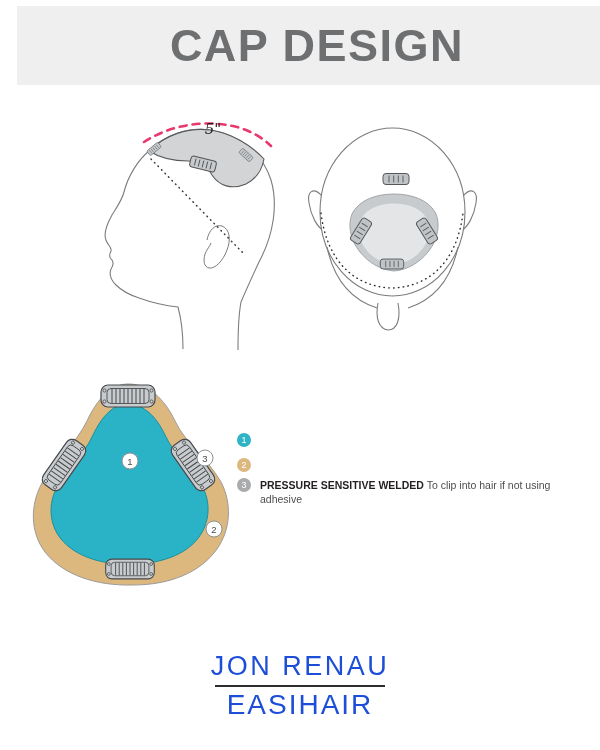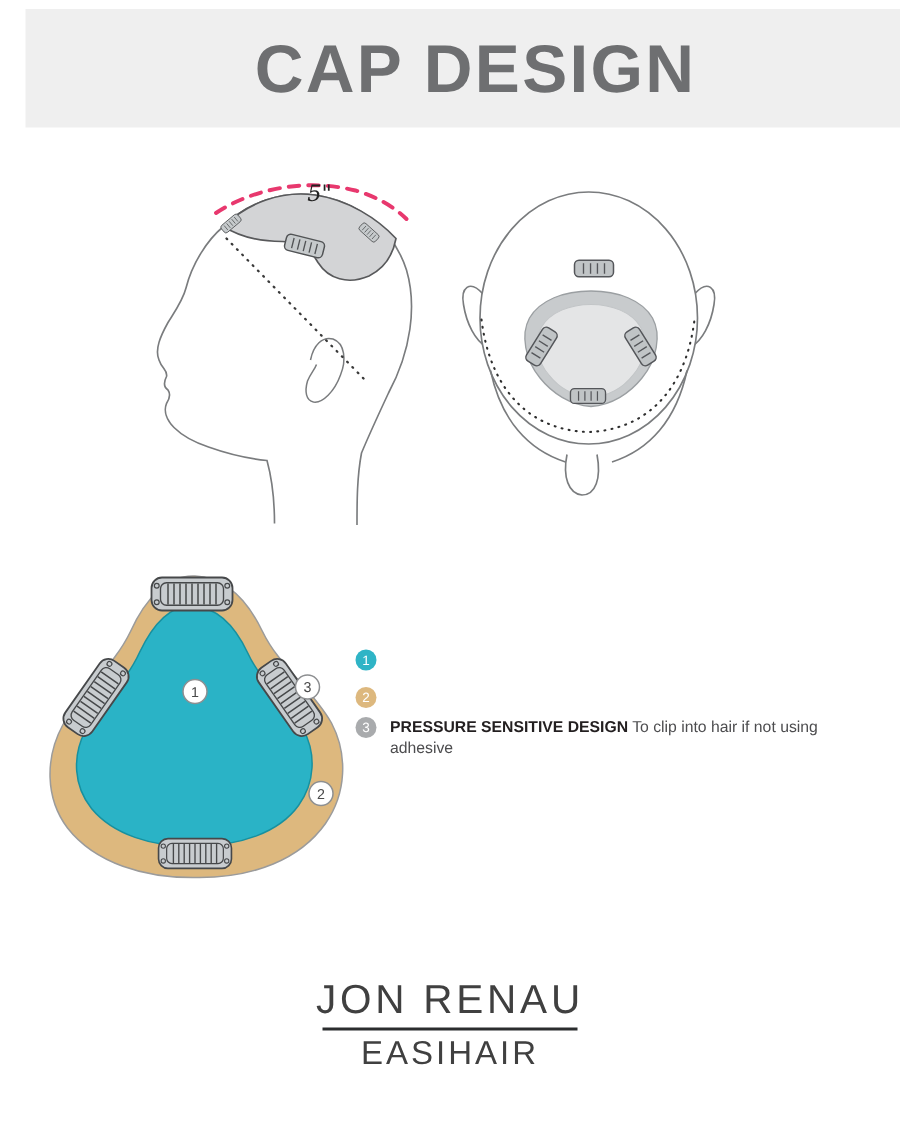--- a/index.html
+++ b/index.html
@@ -17,24 +17,24 @@
   .lg-num{flex:0 0 14px;width:14px;height:14px;border-radius:50%;color:#fff;font-size:9px;
           display:flex;align-items:center;justify-content:center;margin-right:9px;margin-top:0px;}
   .c1{background:#2fb4c6;}
   .c2{background:#ddb87e;}
   .c3{background:#a9abad;}
   .lg-text{font-size:10.5px;line-height:14px;color:#4d4d4f;}
   .lg-text.w1{max-width:295px;}
   .lg-label{font-weight:bold;color:#231f20;white-space:pre-wrap;}
   .lg-item:nth-child(2){margin-bottom:6px;}
   
-  .brand{position:absolute;left:0;top:651px;width:600px;text-align:center;color:#404040;}
+  .brand{position:absolute;left:0;top:651px;width:600px;text-align:center;color:#1d4ed8;}
   .brand-line1{font-size:27px;letter-spacing:2.5px;}
   .brand-divider{width:170px;height:0;border-top:2px solid #2b2d2e;margin:3px auto 2px auto;}
-  .brand-line2{font-size:22px;letter-spacing:2px;}
+  .brand-line2{font-size:28px;letter-spacing:2px;}
   text{font-family:"Liberation Sans",sans-serif;}
   .meas{font-family:"DejaVu Serif",serif;font-style:italic;}
 </style>
 </head>
 <body>
 
 <div class="page">
 
   <div class="header">
     <div class="header-title">CAP DESIGN</div>
@@ -153,21 +153,21 @@
 
   <div class="legend">
     <div class="lg-item">
       <span class="lg-num c1">1</span>
     </div>
     <div class="lg-item">
       <span class="lg-num c2">2</span>
     </div>
     <div class="lg-item">
       <span class="lg-num c3">3</span>
-      <span class="lg-text"><span class="lg-label">PRESSURE SENSITIVE DESIGN</span> <span>To clip into hair if not using adhesive</span></span>
+      <span class="lg-text"><span class="lg-label">PRESSURE SENSITIVE WELDED</span> <span>To clip into hair if not using adhesive</span></span>
     </div>
   </div>
 
   <div class="brand">
     <div class="brand-line1">JON RENAU</div>
     <div class="brand-divider"></div>
     <div class="brand-line2">EASIHAIR</div>
   </div>
 
 </div>

